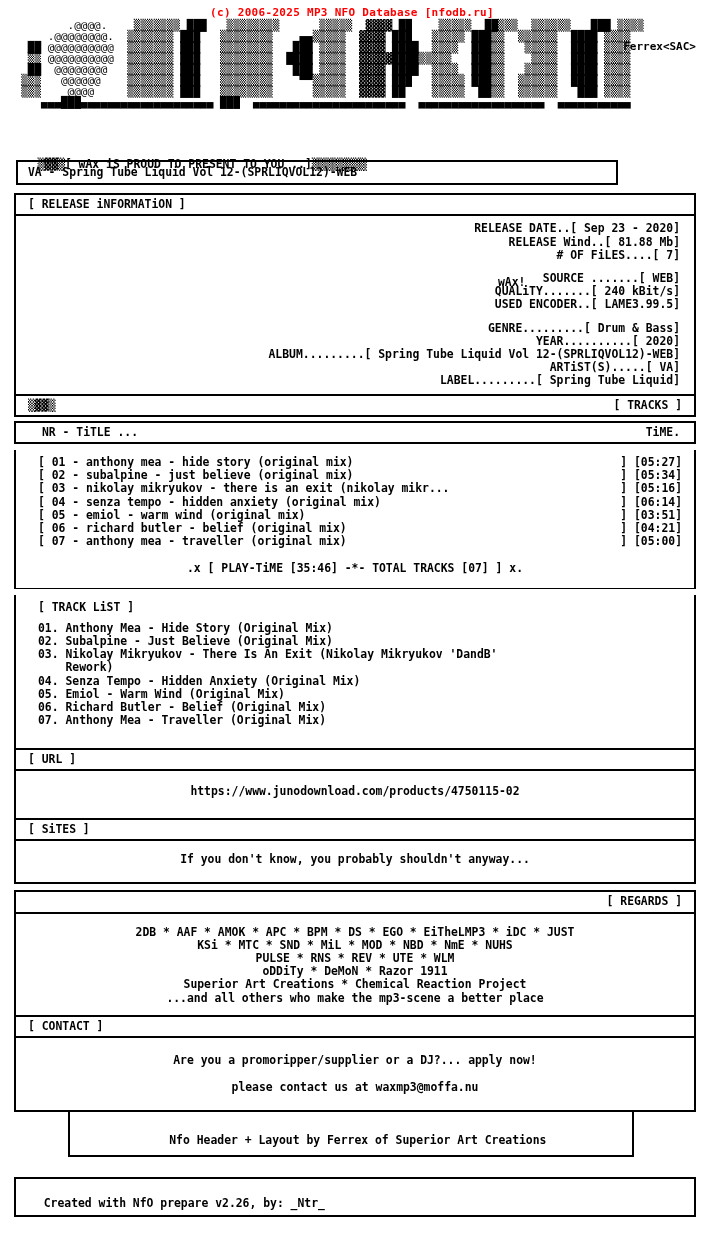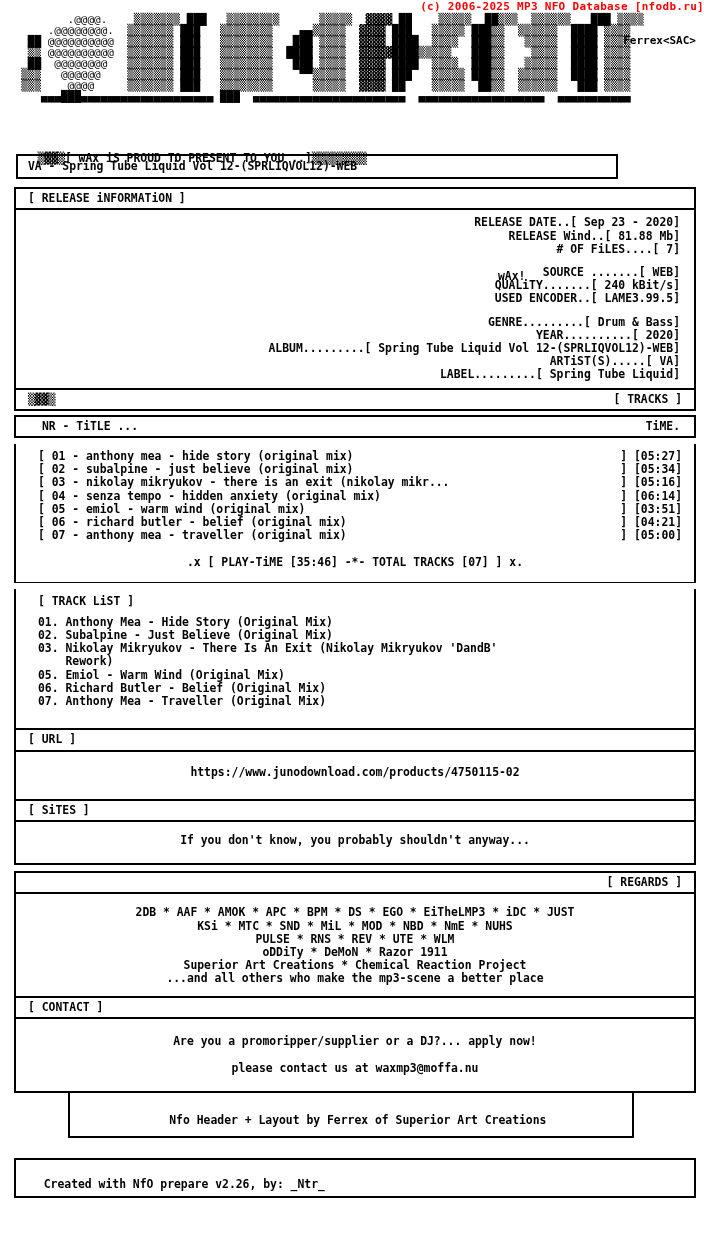--- a/index.html
+++ b/index.html
@@ -11,27 +11,27 @@
     width: 704px;
     height: 1236px;
     font-family: "DejaVu Sans Mono", monospace;
     color: #000000;
     overflow: hidden;
     position: relative;
   }
 
   
   .nfodb-banner {
-    text-align: right;
+    text-align: center;
     color: #ff0000;
     font-size: 11px;
     font-weight: bold;
     line-height: 14px;
     letter-spacing: 0.3px;
-    padding-top: 0;
+    padding-top: 6px;
     white-space: pre;
   }
 
   
   .ascii-stage {
     position: relative;
     height: 125px;
   }
   .ascii-art {
     position: absolute;
@@ -326,20 +326,21 @@
 
 <div class="frame">
   <div class="frame-outer">
     <div class="body-pad">
       <div class="mono inner-left">[ TRACK LiST ]</div>
       <div class="spacer-8"></div>
       <div class="mono inner-left">01. Anthony Mea - Hide Story (Original Mix)</div>
       <div class="mono inner-left">02. Subalpine - Just Believe (Original Mix)</div>
       <div class="mono inner-left">03. Nikolay Mikryukov - There Is An Exit (Nikolay Mikryukov 'DandB'</div>
       <div class="mono inner-left">    Rework)</div>
+      <div class="mono inner-left">04. Senza Tempo - Hidden Anxiety (Original Mix)</div>
       <div class="mono inner-left">05. Emiol - Warm Wind (Original Mix)</div>
       <div class="mono inner-left">06. Richard Butler - Belief (Original Mix)</div>
       <div class="mono inner-left">07. Anthony Mea - Traveller (Original Mix)</div>
       <div class="spacer-14"></div>
     </div>
   </div>
   <div class="hr-solid"></div>
 </div>
 
 <div class="frame">

